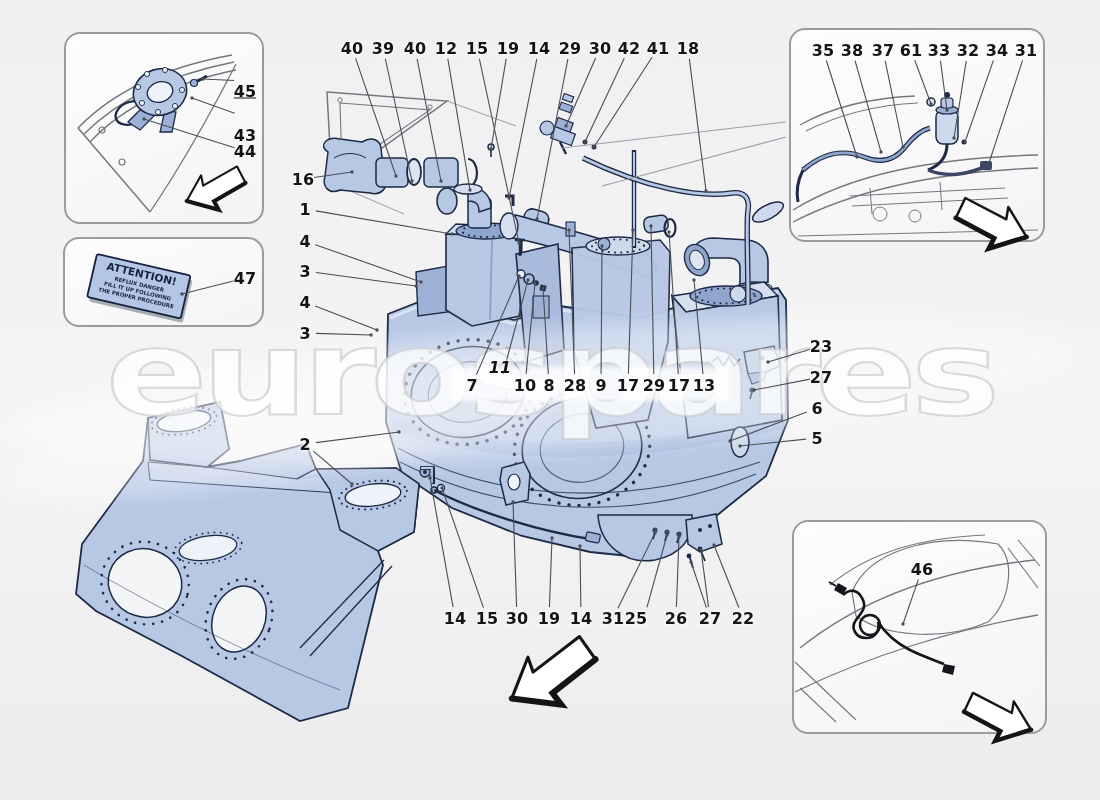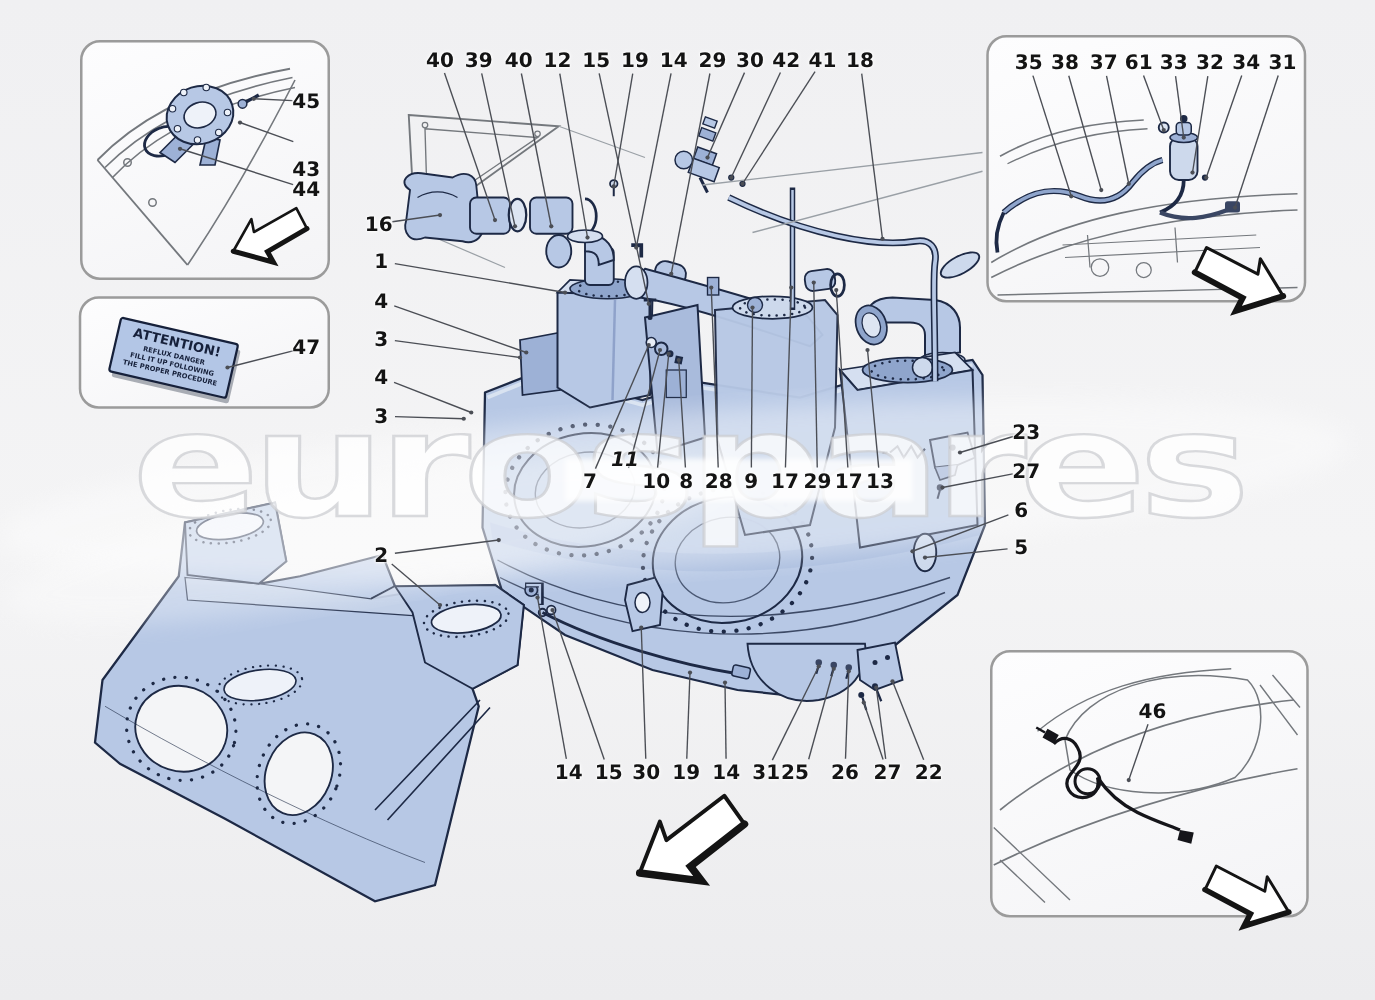--- a/index.html
+++ b/index.html
@@ -464,21 +464,21 @@
       <div class="callout" style="left: 455px; top: 618px;">14</div>
       <div class="callout" style="left: 487px; top: 618px;">15</div>
       <div class="callout" style="left: 517px; top: 618px;">30</div>
       <div class="callout" style="left: 549px; top: 618px;">19</div>
       <div class="callout" style="left: 581px; top: 618px;">14</div>
       <div class="callout" style="left: 613px; top: 618px;">31</div>
       <div class="callout" style="left: 636px; top: 618px;">25</div>
       <div class="callout" style="left: 676px; top: 618px;">26</div>
       <div class="callout" style="left: 710px; top: 618px;">27</div>
       <div class="callout" style="left: 743px; top: 618px;">22</div>
-      <div class="callout" style="left: 245px; top: 81px;">45</div>
+      <div class="callout" style="left: 245px; top: 91px; text-decoration: underline;">45</div>
       <div class="callout" style="left: 245px; top: 117px; margin-top: 18px;">43</div>
       <div class="callout" style="left: 245px; top: 151px;">44</div>
       <div class="callout" style="left: 245px; top: 278px;">47</div>
       <div class="callout" style="left: 823px; top: 50px;">35</div>
       <div class="callout" style="left: 852px; top: 50px;">38</div>
       <div class="callout" style="left: 883px; top: 50px;">37</div>
       <div class="callout" style="left: 911px; top: 50px;">61</div>
       <div class="callout" style="left: 939px; top: 50px;">33</div>
       <div class="callout" style="left: 968px; top: 50px;">32</div>
       <div class="callout" style="left: 997px; top: 50px;">34</div>

